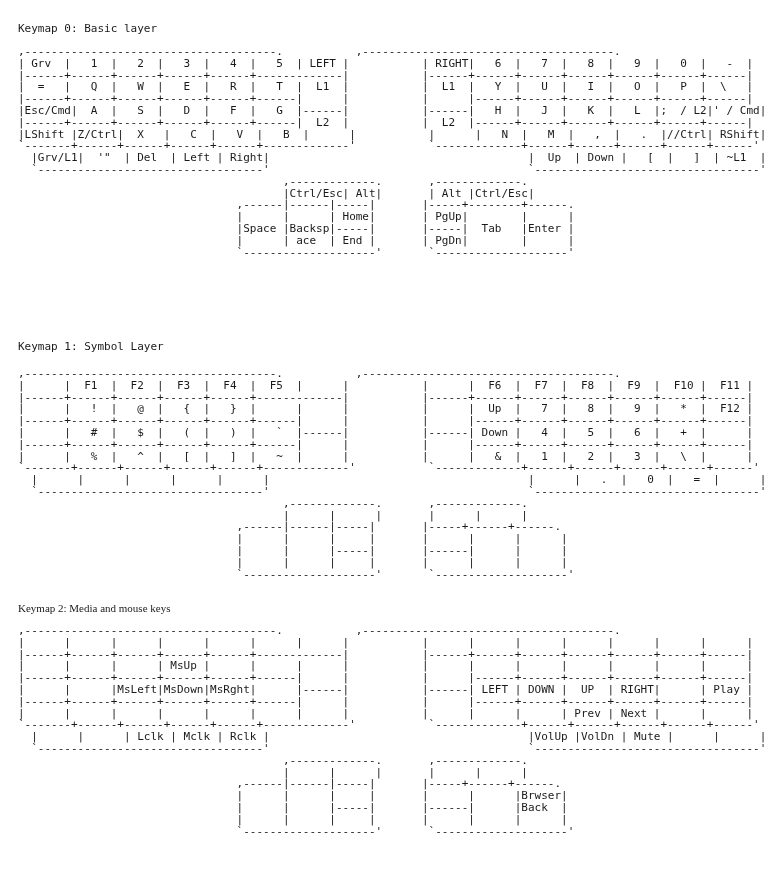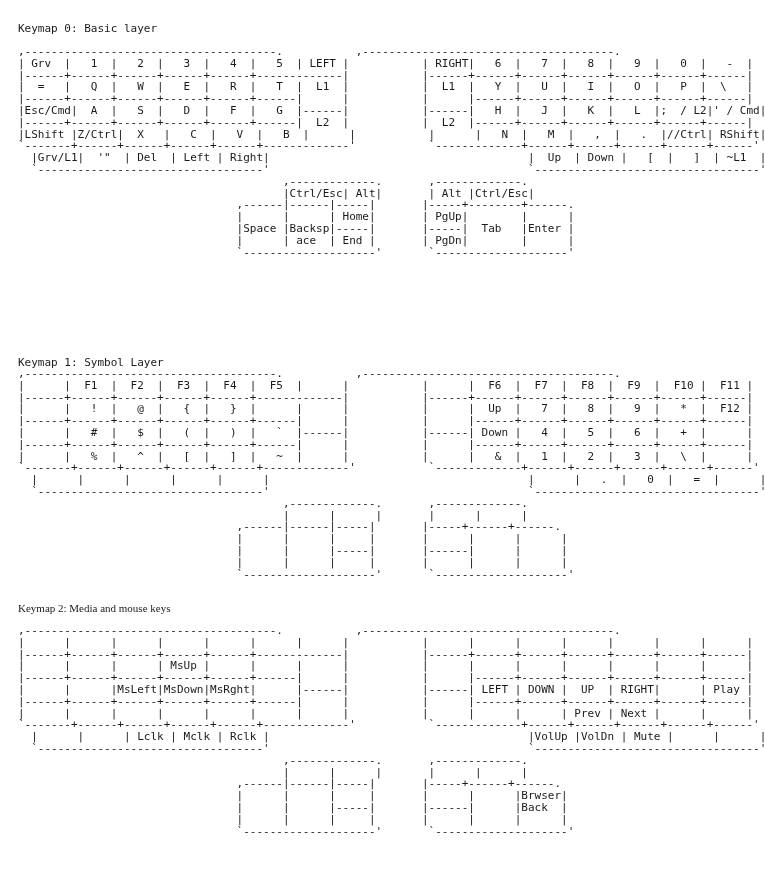--- a/index.html
+++ b/index.html
@@ -39,21 +39,21 @@
     line-height: 11.8px;
     letter-spacing: 0px;
     white-space: pre;
     color: #1a1a1a;
     margin: 0;
     padding: 0;
     tab-size: 4;
   }
   .sec-0-title { position: absolute; left: 18px; top: 22px; }
   .sec-0-art   { position: absolute; left: 18px; top: 46px; }
-  .sec-1-title { position: absolute; left: 18px; top: 356px; }
+  .sec-1-title { position: absolute; left: 18px; top: 340px; }
   .sec-1-art   { position: absolute; left: 18px; top: 368px; }
   .sec-2-title { position: absolute; left: 18px; top: 601px; font-family: Liberation Serif, serif; }
   .sec-2-art   { position: absolute; left: 18px; top: 625px; }
 </style>
 </head>
 <body>
 
 <div class="page">
 
   <div class="section">

